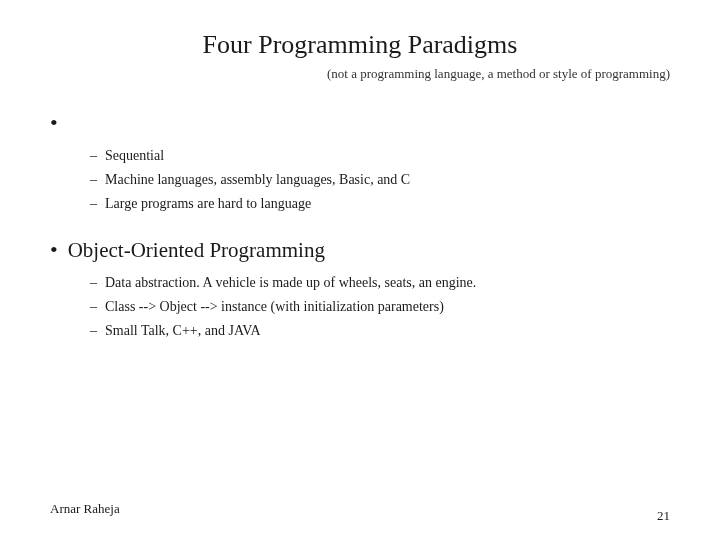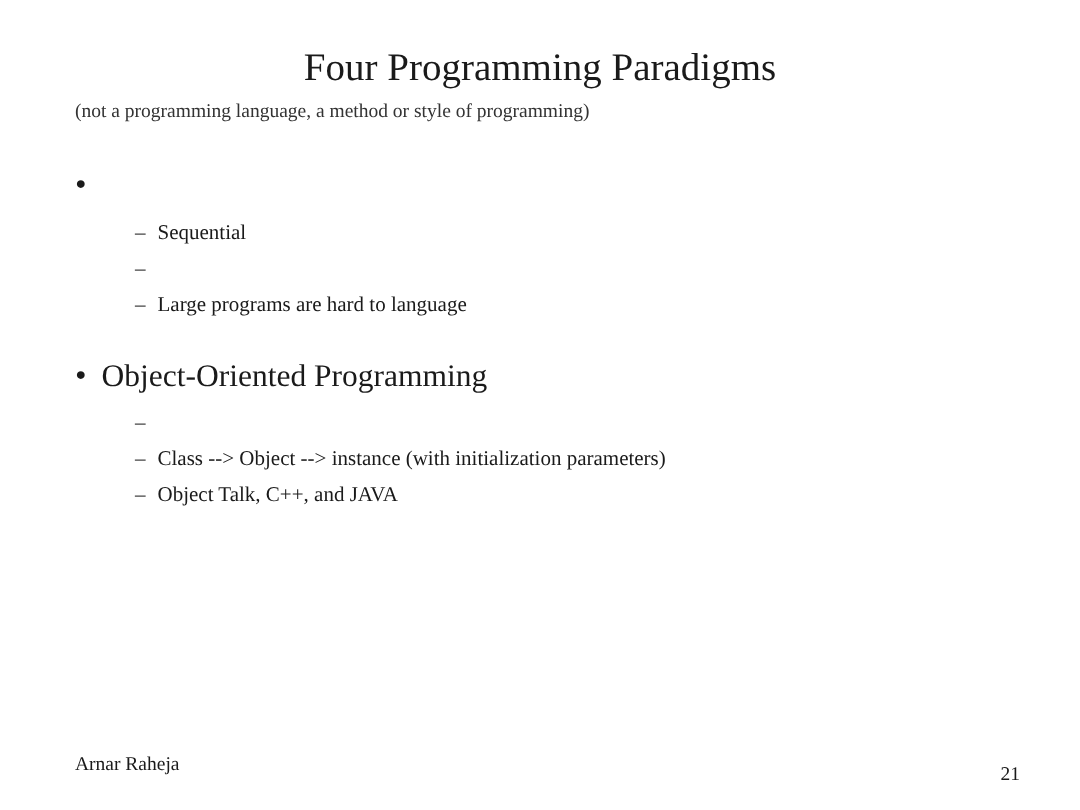--- a/index.html
+++ b/index.html
@@ -29,21 +29,21 @@
     .slide-title {
       text-align: center;
       font-size: 26px;
       font-weight: normal;
       margin-bottom: 6px;
       font-family: 'Times New Roman', Times, serif;
       color: #1a1a1a;
     }
 
     .slide-subtitle {
-      text-align: left;
+      text-align: right;
       font-size: 13px;
       font-weight: normal;
       color: #333;
       margin-bottom: 28px;
     }
 
     .section {
       margin-bottom: 22px;
     }
 
@@ -83,21 +83,21 @@
 
     .dash {
       flex-shrink: 0;
       margin-right: 2px;
     }
 
     .slide-footer {
       position: absolute;
       bottom: 16px;
       left: 50px;
-      right: 40px;
+      right: 50px;
       display: flex;
       justify-content: space-between;
       align-items: center;
       font-size: 13px;
       color: #1a1a1a;
       border-top: none;
       font-family: Liberation Serif, serif;
     }
 
     .footer-left {
@@ -125,44 +125,46 @@
     <div class="section-header">
       <span class="bullet-dot">•</span>
     </div>
     <ul class="sub-items">
       <li>
         <span class="dash">–</span>
         <span>Sequential</span>
       </li>
       <li>
         <span class="dash">–</span>
+        <span>Machine languages, assembly languages, Basic, and C</span>
       </li>
       <li>
         <span class="dash">–</span>
         <span>Large programs are hard to language</span>
       </li>
     </ul>
   </div>
 
   <div class="section">
     <div class="section-header">
       <span class="bullet-dot">•</span>
       <span>Object-Oriented Programming</span>
     </div>
     <ul class="sub-items">
       <li>
         <span class="dash">–</span>
+        <span>Data abstraction. A vehicle is made up of wheels, seats, an engine.</span>
       </li>
       <li>
         <span class="dash">–</span>
         <span>Class --&gt; Object --&gt; instance (with initialization parameters)</span>
       </li>
       <li>
         <span class="dash">–</span>
-        <span>Object Talk, C++, and JAVA</span>
+        <span>Small Talk, C++, and JAVA</span>
       </li>
     </ul>
   </div>
 
   <div class="slide-footer">
     <span class="footer-left">Arnar Raheja</span>
     <span class="footer-right">21</span>
   </div>
 
 </div>

